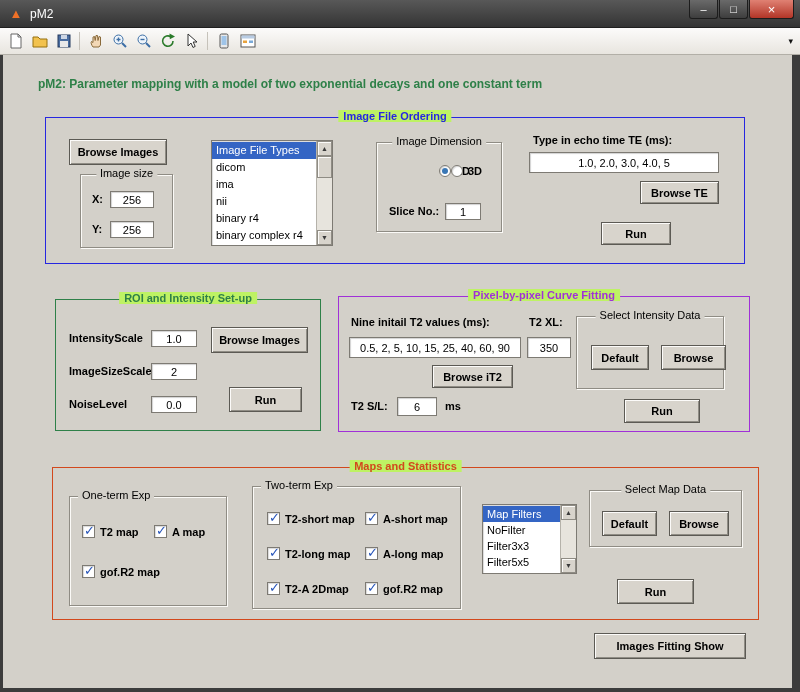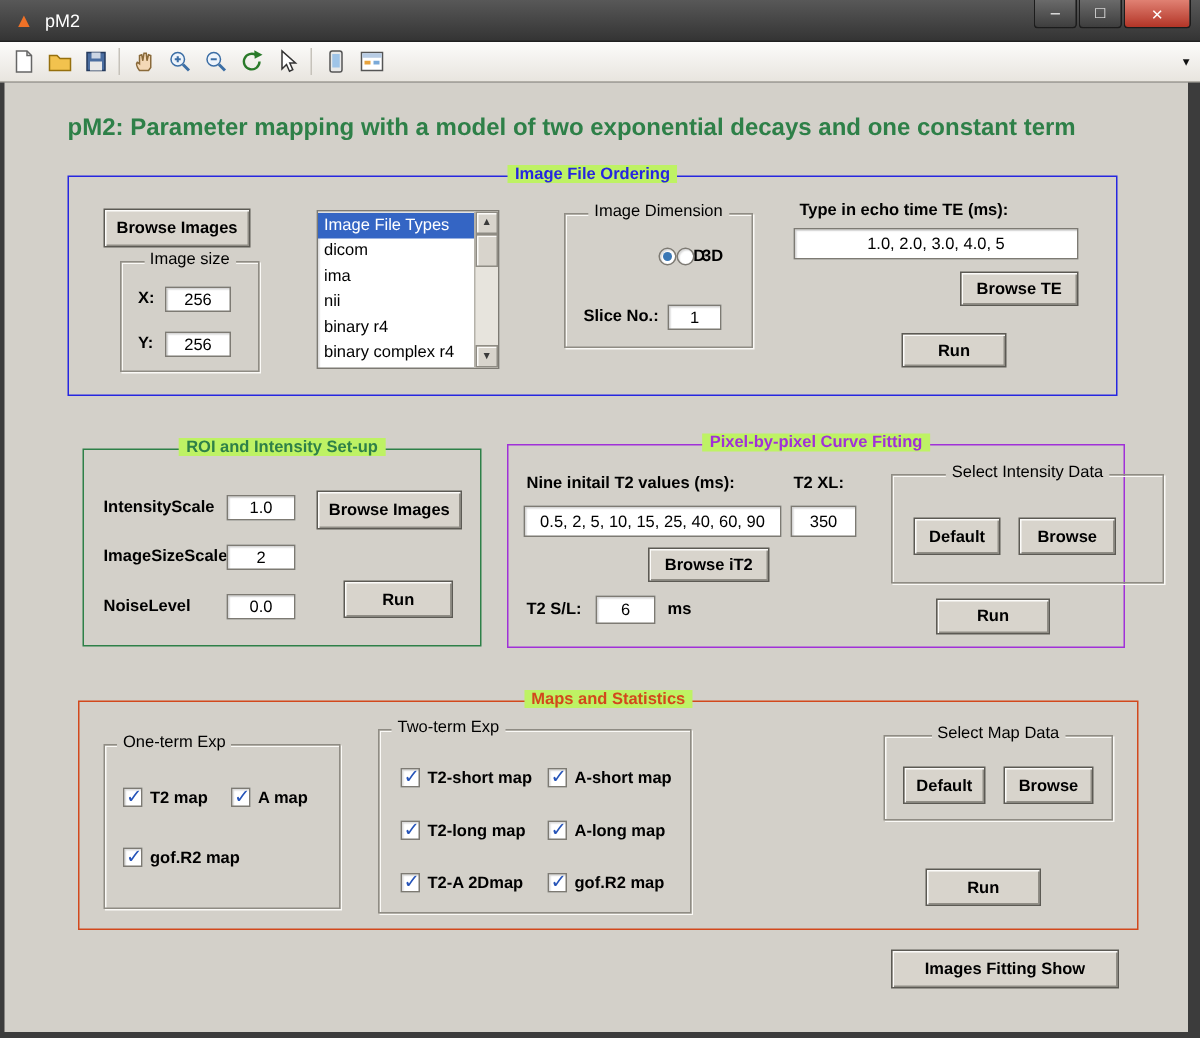--- a/index.html
+++ b/index.html
@@ -36,21 +36,21 @@
     display:flex;align-items:center;padding:0 4px;gap:1px;
   }
   .tool-btn{width:23px;height:23px;display:flex;align-items:center;justify-content:center;border:1px solid transparent;}
   .tool-sep{width:1px;height:18px;background:#c6c2ba;margin:0 3px;}
   .toolbar-overflow{position:absolute;right:7px;top:9px;color:#111;font-size:9px;line-height:1;}
   
   .figure{
     position:absolute;left:3px;top:55px;width:789px;height:633px;
     background:#d3d0c9;
   }
-  .page-title{position:absolute;left:35px;top:22px;font-size:16px;font-weight:bold;color:#2e8048;margin-left:7px;}
+  .page-title{position:absolute;left:35px;top:22px;font-size:12px;font-weight:bold;color:#2e8048;}
   
   .panel{position:absolute;border:1px solid;background:#d3d0c9;}
   .panel-title{
     position:absolute;top:-8px;left:50%;transform:translateX(-50%);
     background:#bef264;padding:0 5px;font-weight:bold;white-space:nowrap;
   }
   .p-blue{border-color:#2626e0;}   .p-blue>.panel-title{color:#2626e0;}
   .p-green{border-color:#2e8048;}  .p-green>.panel-title{color:#2e8048;}
   .p-purple{border-color:#a030d8;} .p-purple>.panel-title{color:#a030d8;}
   .p-orange{border-color:#d2481c;} .p-orange>.panel-title{color:#d2481c;}
@@ -267,21 +267,21 @@
       <span class="panel-title">Pixel-by-pixel Curve Fitting</span>
 
       <span class="lbl" style="left:12px;top:19px;">Nine initail T2 values (ms):</span>
       <span class="lbl" style="left:190px;top:19px;">T2 XL:</span>
 
       <div class="field" style="left:10px;top:40px;width:172px;height:21px;">0.5, 2, 5, 10, 15, 25, 40, 60, 90</div>
       <div class="field" style="left:188px;top:40px;width:44px;height:21px;">350</div>
 
       <button class="btn" style="left:93px;top:68px;width:81px;height:23px;">Browse iT2</button>
 
-      <div class="group" style="left:255px;top:19px;width:182px;height:73px;">
+      <div class="group" style="left:237px;top:19px;width:148px;height:73px;">
         <span class="group-title gt-center">Select Intensity Data</span>
         <button class="btn" style="left:14px;top:28px;width:58px;height:25px;">Default</button>
         <button class="btn" style="left:84px;top:28px;width:65px;height:25px;">Browse</button>
       </div>
 
       <span class="lbl" style="left:12px;top:103px;">T2 S/L:</span>
       <div class="field" style="left:58px;top:100px;width:40px;height:19px;">6</div>
       <span class="lbl" style="left:106px;top:103px;">ms</span>
 
       <button class="btn" style="left:285px;top:102px;width:76px;height:24px;">Run</button>
@@ -327,20 +327,33 @@
         <label class="cb" style="left:14px;top:95px;">
           <span class="cbbox checked"></span>
           <span class="cb-label">T2-A 2Dmap</span>
         </label>
         <label class="cb" style="left:112px;top:95px;">
           <span class="cbbox checked"></span>
           <span class="cb-label">gof.R2 map</span>
         </label>
       </div>
 
+      <div class="listbox" style="left:429px;top:36px;width:95px;height:70px;">
+        <div class="lb-items">
+          <div class="lb-item selected" style="height:16px;line-height:16px;">Map Filters</div>
+          <div class="lb-item" style="height:16px;line-height:16px;">NoFilter</div>
+          <div class="lb-item" style="height:16px;line-height:16px;">Filter3x3</div>
+          <div class="lb-item" style="height:16px;line-height:16px;">Filter5x5</div>
+        </div>
+        <div class="lb-scroll">
+          <div class="sb-btn sb-up"></div>
+          <div class="sb-track"></div>
+          <div class="sb-btn sb-down"></div>
+        </div>
+      </div>
 
       <div class="group" style="left:536px;top:22px;width:153px;height:57px;">
         <span class="group-title gt-center">Select Map Data</span>
         <button class="btn" style="left:12px;top:20px;width:55px;height:25px;">Default</button>
         <button class="btn" style="left:79px;top:20px;width:60px;height:25px;">Browse</button>
       </div>
 
       <button class="btn" style="left:564px;top:111px;width:77px;height:25px;">Run</button>
     </div>
 

